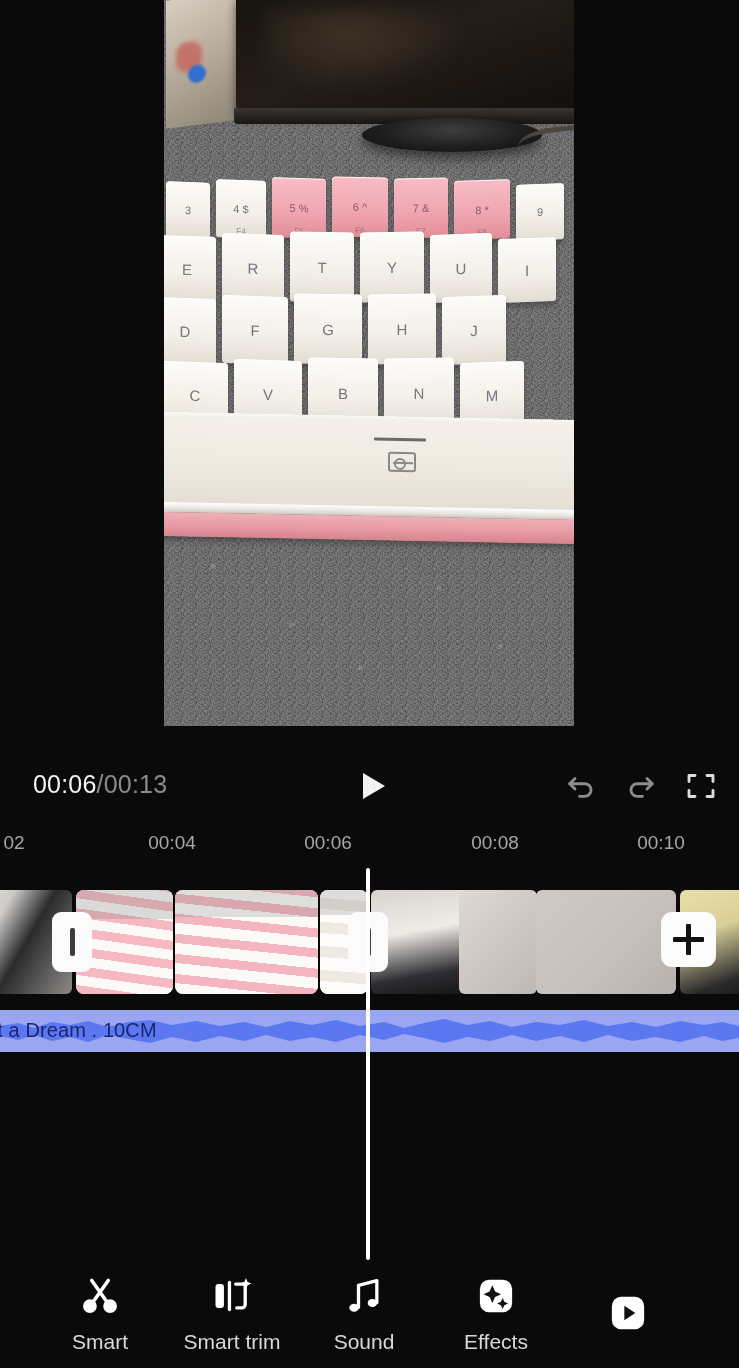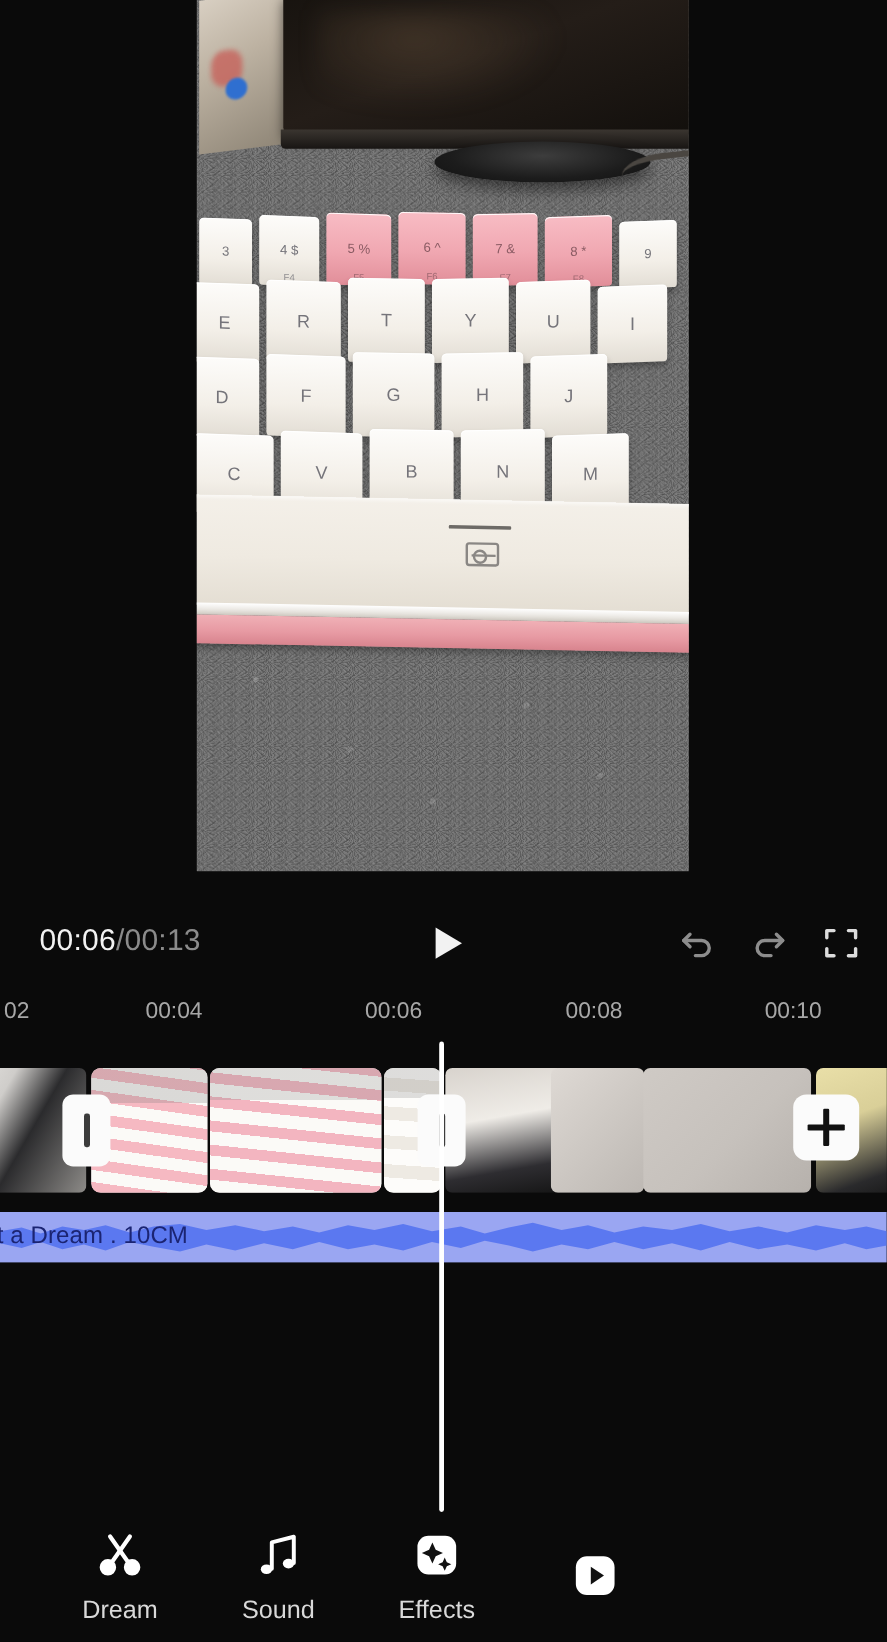--- a/index.html
+++ b/index.html
@@ -304,21 +304,21 @@
             <path d="M16 5 H20 V9"></path>
           <path d="M20 15 V19 H16"></path>
             <path d="M8 19 H4 V15"></path>
         </svg>
       </span>
     </div>
   </div>
 
   <div class="ruler">
     <div class="tick" style="left:14px;">02</div>
-    <div class="tick" style="left:145px;">00:04</div>
+    <div class="tick" style="left:172px;">00:04</div>
     <div class="tick" style="left:328px;">00:06</div>
     <div class="tick" style="left:495px;">00:08</div>
     <div class="tick" style="left:661px;">00:10</div>
   </div>
 
   <div class="timeline">
     <div class="clip-row">
       <div class="clip" style="left:-36px; width:108px;">
           <div class="clip-img th-a"></div>
         </div>
@@ -371,23 +371,34 @@
 
     <div class="tool">
       <div class="tool-ic">
         <svg width="44" height="44" viewBox="0 0 24 24" fill="none" stroke="#fff" stroke-width="1.9" stroke-linecap="round" stroke-linejoin="round">
           <circle cx="6.5" cy="17.5" r="2.8" fill="#fff"></circle>
           <circle cx="17.5" cy="17.5" r="2.8" fill="#fff"></circle>
           <line x1="16.5" y1="3.5" x2="8.2" y2="15.3"></line>
           <line x1="7.5" y1="3.5" x2="15.8" y2="15.3"></line>
         </svg>
       </div>
-      <div class="tool-lb">Dream</div>
-    </div>
-
+      <div class="tool-lb">Smart</div>
+    </div>
+
+    <div class="tool">
+      <div class="tool-ic">
+        <svg width="44" height="44" viewBox="0 0 24 24" fill="none" stroke="#fff" stroke-width="1.8" stroke-linecap="round" stroke-linejoin="round">
+          <rect x="3" y="5.5" width="4.6" height="13" rx="1.6" fill="#fff" stroke="none"></rect>
+          <line x1="10.6" y1="4.6" x2="10.6" y2="19.4"></line>
+          <path d="M14 5.5 H19.2 V16.6 a1.9 1.9 0 0 1 -1.9 1.9 H14.6"></path>
+          <path d="M19.6 2.2 l.9 2.1 2.1.9 -2.1.9 -.9 2.1 -.9 -2.1 -2.1 -.9 2.1 -.9 Z" fill="#fff" stroke="none"></path>
+        </svg>
+      </div>
+      <div class="tool-lb">Smart trim</div>
+    </div>
 
     <div class="tool">
       <div class="tool-ic">
         <svg width="44" height="44" viewBox="0 0 24 24" fill="none" stroke="#fff" stroke-width="1.8" stroke-linecap="round" stroke-linejoin="round">
           <path d="M9 18.2 V6.2 L19 3.6 V15.6"></path>
           <ellipse cx="6.6" cy="18.4" rx="2.6" ry="2.2" fill="#fff" stroke="none"></ellipse>
           <ellipse cx="16.6" cy="15.8" rx="2.6" ry="2.2" fill="#fff" stroke="none"></ellipse>
         </svg>
       </div>
       <div class="tool-lb">Sound</div>

